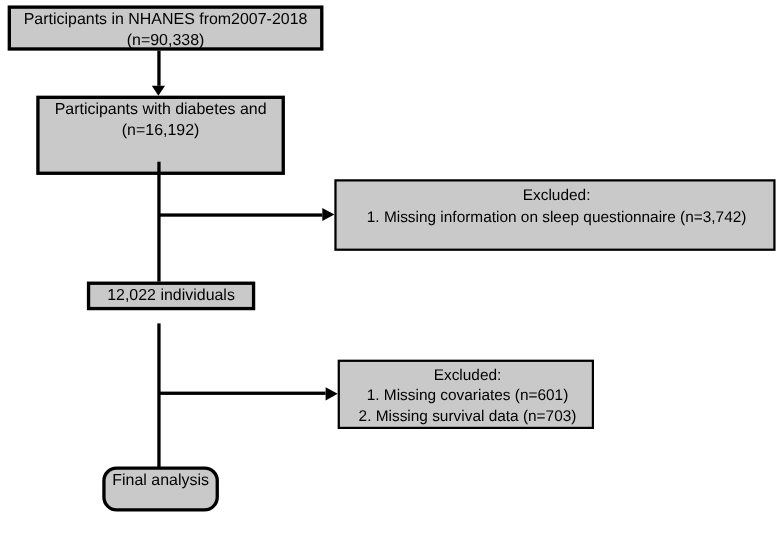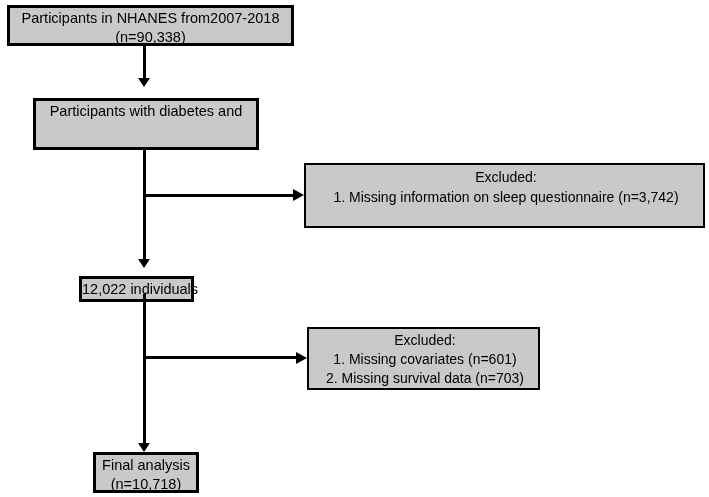--- a/index.html
+++ b/index.html
@@ -51,25 +51,25 @@
     position: absolute;
     width: 0;
     height: 0;
     border-top: 6.5px solid transparent;
     border-bottom: 6.5px solid transparent;
     border-left: 11px solid var(--connector, #000000);
   }
 
   
   #n-nhanes      { left: 7px;   top: 5px;   width: 287px; height: 41px;  padding-top: 1px; }
-  #n-diabetes    { left: 33px;  top: 98px;  width: 226px; height: 52px;  padding-top: 1px; }
+  #n-diabetes    { left: 33px;  top: 87px;  width: 226px; height: 72px;  padding-top: 1px; }
   #n-excl1       { left: 304px; top: 163px; width: 401px; height: 65px;  padding-top: 2px; line-height: 20px; }
-  #n-individuals { left: 79px;  top: 276px; width: 115px; height: 26px;  line-height: 21px; }
+  #n-individuals { left: 79px;  top: 256px; width: 153px; height: 26px;  line-height: 21px; }
   #n-excl2       { left: 307px; top: 327px; width: 233px; height: 63px;  padding-top: 2px; }
-  #n-final       { left: 93px;  top: 452px; width: 106px; height: 41px;  padding-top: 1px; }
+  #n-final       { left: 93px;  top: 424px; width: 106px; height: 41px;  padding-top: 1px; border-radius: 13px; }
 
   
   #v1 { left: 143px; top: 46px;  width: 3px; height: 32px; }
   #a1 { left: 138px; top: 78px; }
   #v2 { left: 143px; top: 147px; width: 3px; height: 112px; }
   #a2 { left: 138px; top: 259px; }
   #h1 { left: 144px; top: 194px; width: 149px; height: 3px; }
   #a3 { left: 293px; top: 189px; }
   #v3 { left: 143px; top: 294px; width: 3px; height: 149px; }
   #a4 { left: 138px; top: 443px; }
@@ -84,20 +84,21 @@
   <div class="node" id="n-nhanes">
     <div class="ln">Participants in NHANES from2007-2018</div>
     <div class="ln">(n=90,338)</div>
   </div>
 
   <div class="vline" id="v1"></div>
   <div class="arrow-down" id="a1"></div>
 
   <div class="node" id="n-diabetes">
     <div class="ln">Participants with diabetes and</div>
+    <div class="ln">(n=16,192)</div>
   </div>
 
   <div class="vline" id="v2"></div>
   <div class="arrow-down" id="a2"></div>
   <div class="hline" id="h1"></div>
   <div class="arrow-right" id="a3"></div>
 
   <div class="node excl" id="n-excl1">
     <div class="ln">Excluded:</div>
     <div class="ln">1. Missing information on sleep questionnaire (n=3,742)</div>
@@ -113,16 +114,15 @@
   <div class="arrow-right" id="a5"></div>
 
   <div class="node excl" id="n-excl2">
     <div class="ln">Excluded:</div>
     <div class="ln">1. Missing covariates  (n=601)</div>
     <div class="ln">2. Missing survival data (n=703)</div>
   </div>
 
   <div class="node" id="n-final">
     <div class="ln">Final analysis</div>
-    <div class="ln">(n=10,718)</div>
   </div>
 
 </div>
 
 </body></html>

